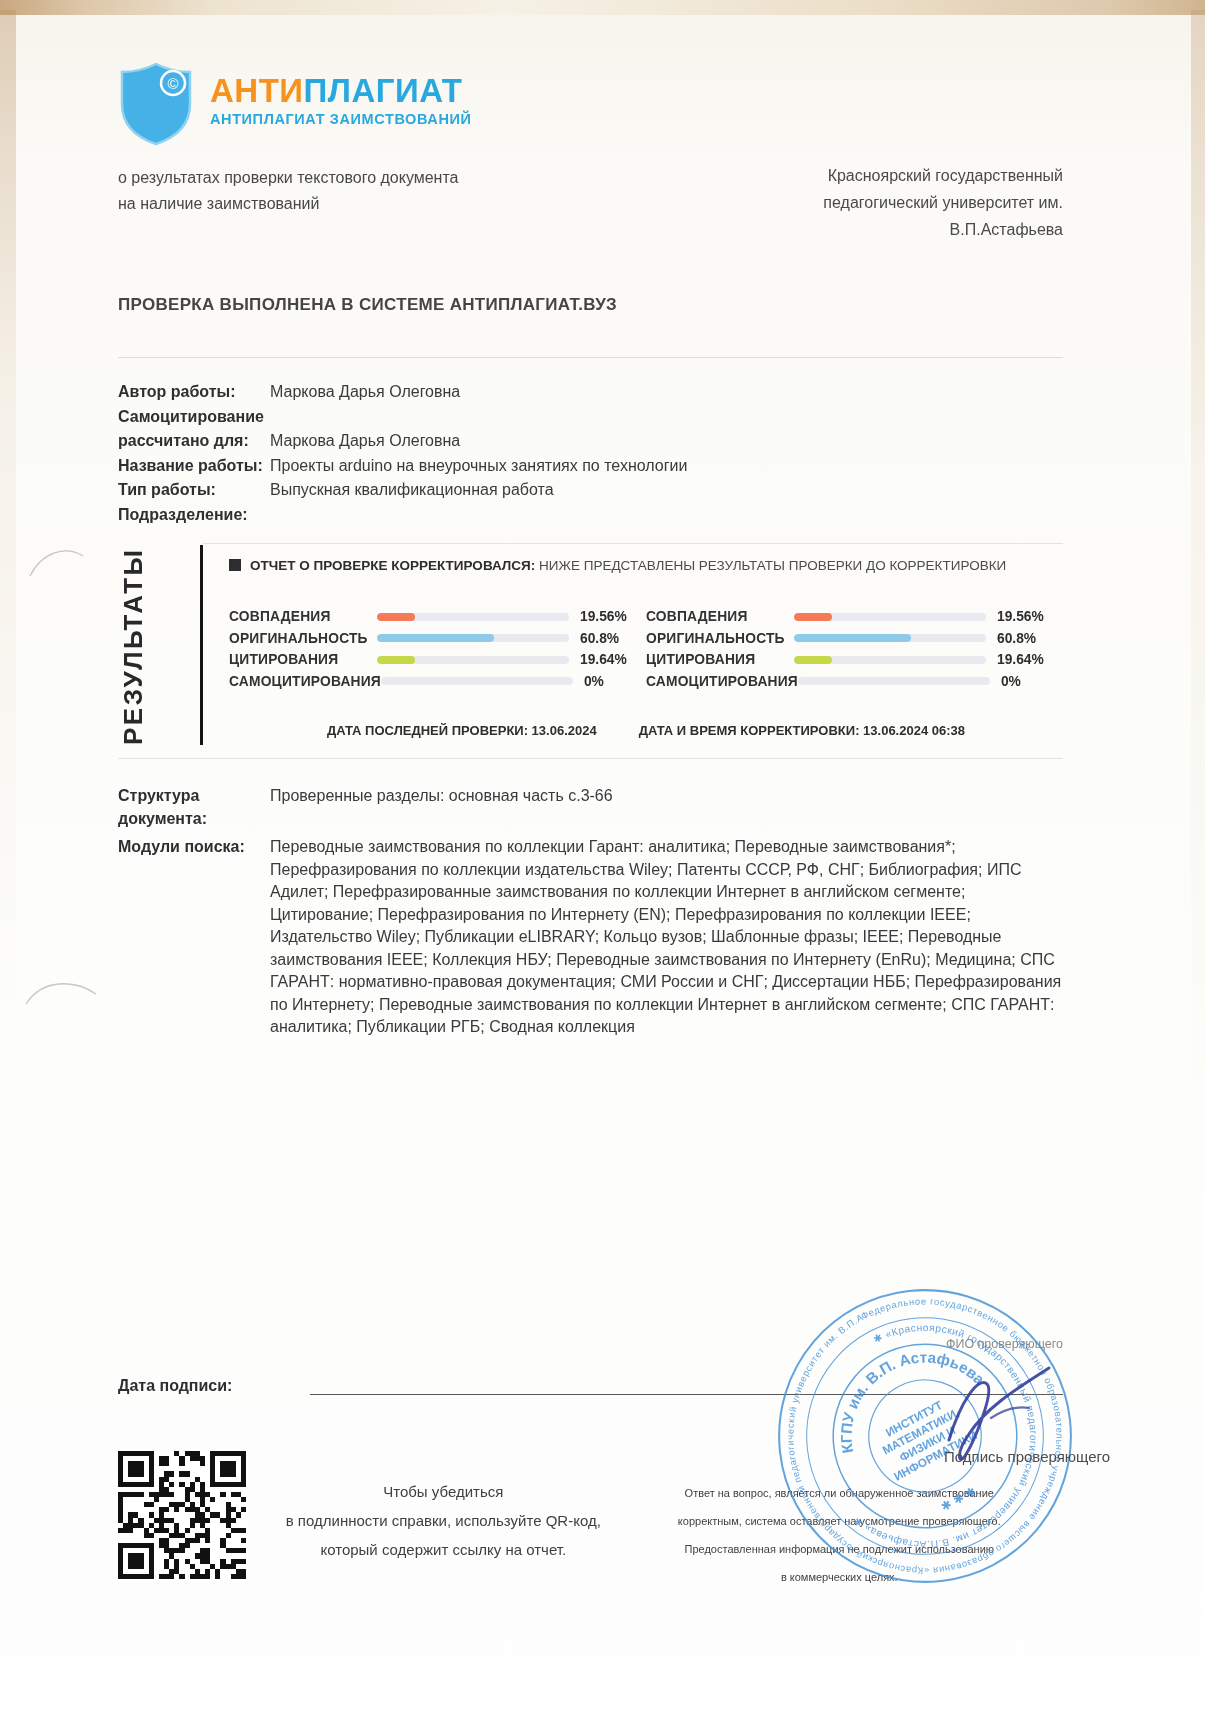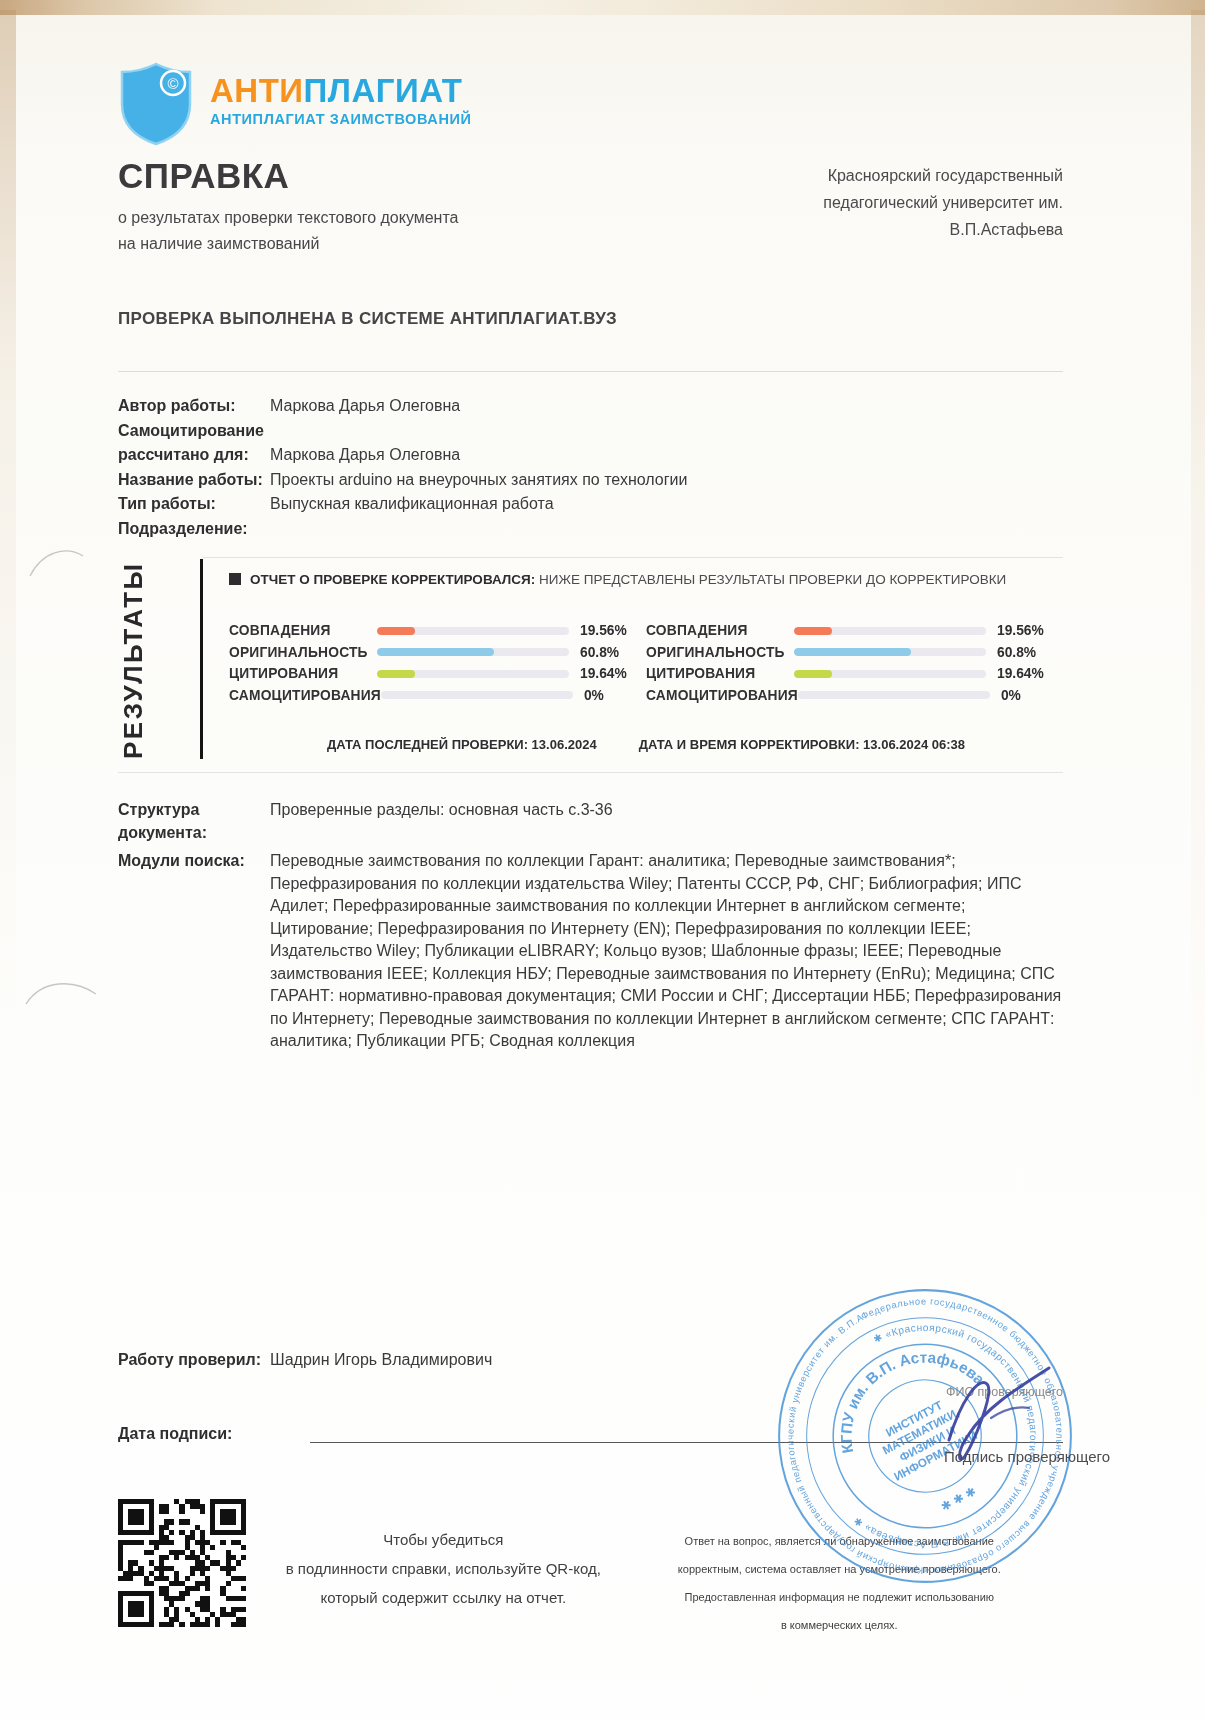--- a/index.html
+++ b/index.html
@@ -113,21 +113,20 @@
         <text x="55" y="26.5" font-size="15" fill="#ffffff" text-anchor="middle">©</text>
       </svg>
       <div class="brand-block">
         <div class="brand-word"><span class="brand-orange">АНТИ</span><span class="brand-blue">ПЛАГИАТ</span></div>
         <div class="brand-sub">АНТИПЛАГИАТ ЗАИМСТВОВАНИЙ</div>
       </div>
     </div>
 
     <div class="header-row">
       <div>
-        <div class="doc-title">СПРАВКА</div>
         <div class="doc-sub">
           <div>о результатах проверки текстового документа</div>
           <div>на наличие заимствований</div>
         </div>
       </div>
       <div class="university">Красноярский государственный педагогический университет им. В.П.Астафьева</div>
     </div>
 
     <div class="system-line">ПРОВЕРКА ВЫПОЛНЕНА В СИСТЕМЕ АНТИПЛАГИАТ.ВУЗ</div>
 
@@ -218,30 +217,26 @@
         </div>
         <div class="dates-row">
           <div>ДАТА ПОСЛЕДНЕЙ ПРОВЕРКИ: 13.06.2024</div>
           <div>ДАТА И ВРЕМЯ КОРРЕКТИРОВКИ: 13.06.2024 06:38</div>
         </div>
       </div>
     </div>
 
     <div class="struct">
       <div class="s-label">Структура документа:</div>
-      <div class="s-value">Проверенные разделы: основная часть с.3-36</div>
+      <div class="s-value">Проверенные разделы: основная часть с.3-66</div>
       <div class="s-label">Модули поиска:</div>
       <div class="s-value">Переводные заимствования по коллекции Гарант: аналитика; Переводные заимствования*; Перефразирования по коллекции издательства Wiley; Патенты СССР, РФ, СНГ; Библиография; ИПС Адилет; Перефразированные заимствования по коллекции Интернет в английском сегменте; Цитирование; Перефразирования по Интернету (EN); Перефразирования по коллекции IEEE; Издательство Wiley; Публикации eLIBRARY; Кольцо вузов; Шаблонные фразы; IEEE; Переводные заимствования IEEE; Коллекция НБУ; Переводные заимствования по Интернету (EnRu); Медицина; СПС ГАРАНТ: нормативно-правовая документация; СМИ России и СНГ; Диссертации НББ; Перефразирования по Интернету; Переводные заимствования по коллекции Интернет в английском сегменте; СПС ГАРАНТ: аналитика; Публикации РГБ; Сводная коллекция</div>
     </div>
 
     <div class="signoff">
-      <div class="so-row">
-        <div class="so-label">Работу проверил:</div>
-        <div>Шадрин Игорь Владимирович</div>
-      </div>
       <div class="so-caption">ФИО проверяющего</div>
       <div class="date-row">
         <div class="so-label">Дата подписи:</div>
         <div class="date-line"></div>
       </div>
 
       <div class="footer-row">
         <div class="qr-box">
           <svg id="qr-svg" width="128" height="128" viewBox="0 0 125 125" shape-rendering="crispEdges">
               <rect width="125" height="125" fill="#ffffff"></rect>

